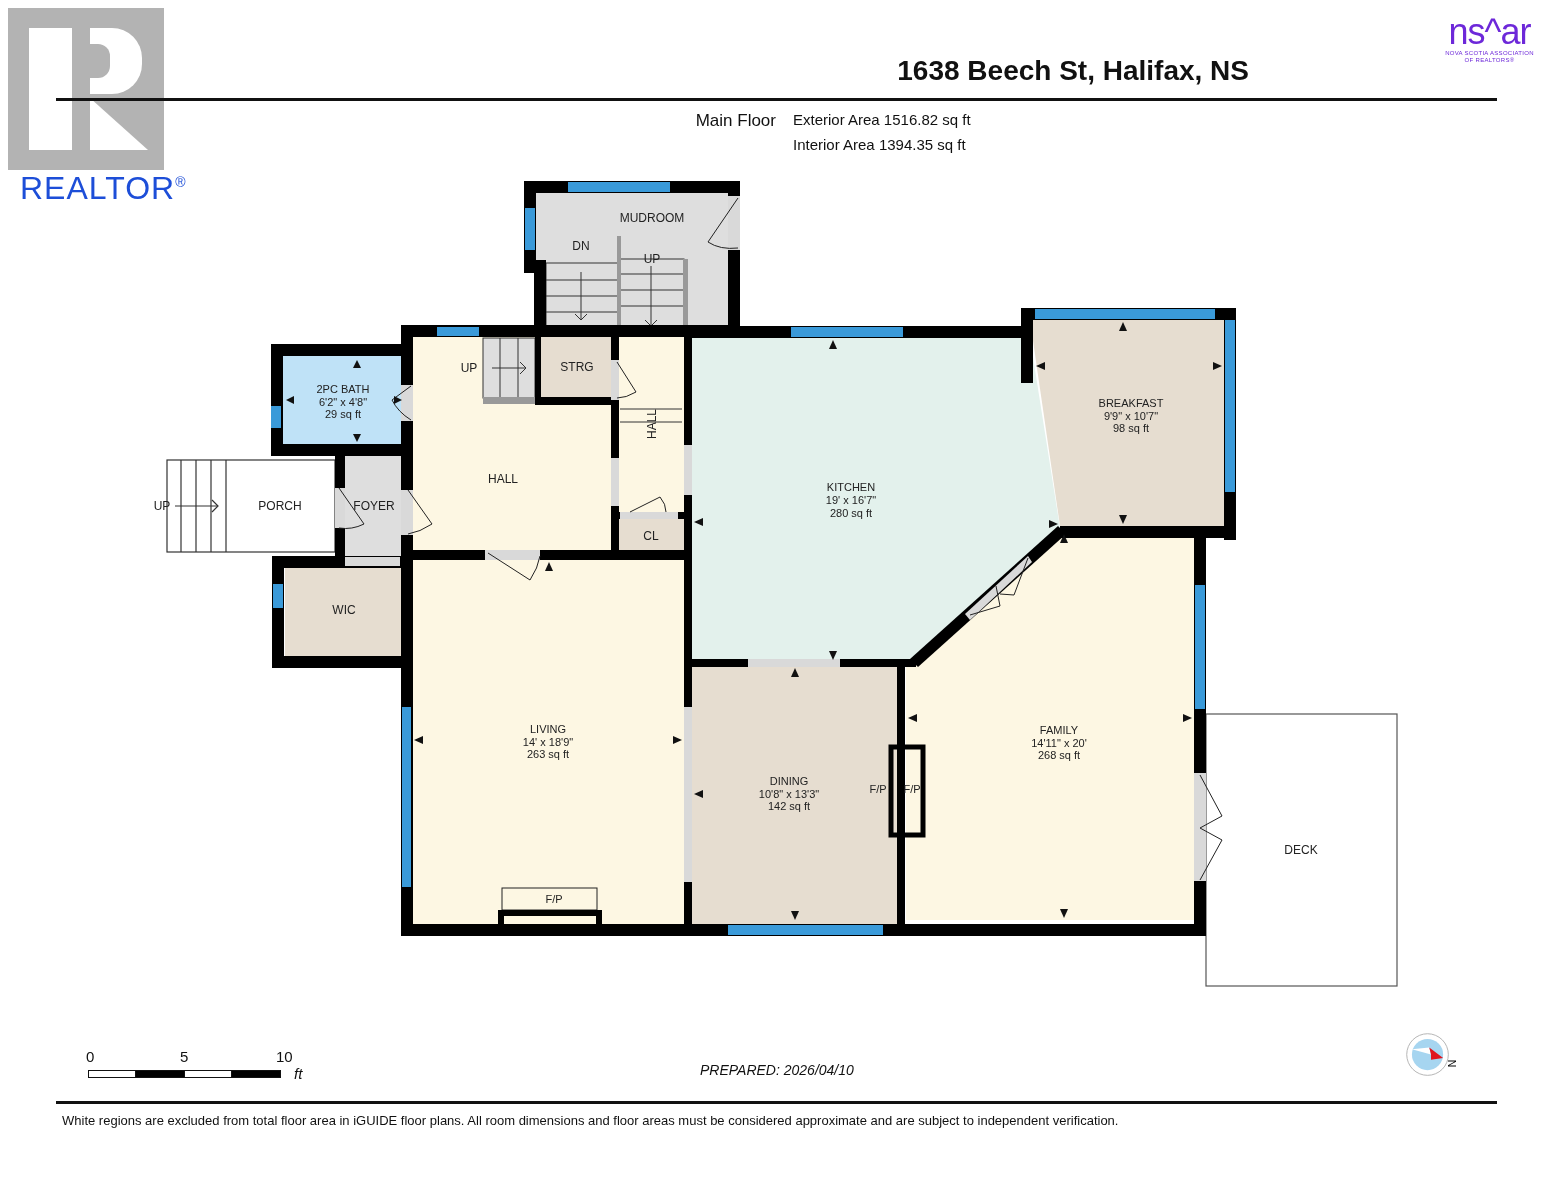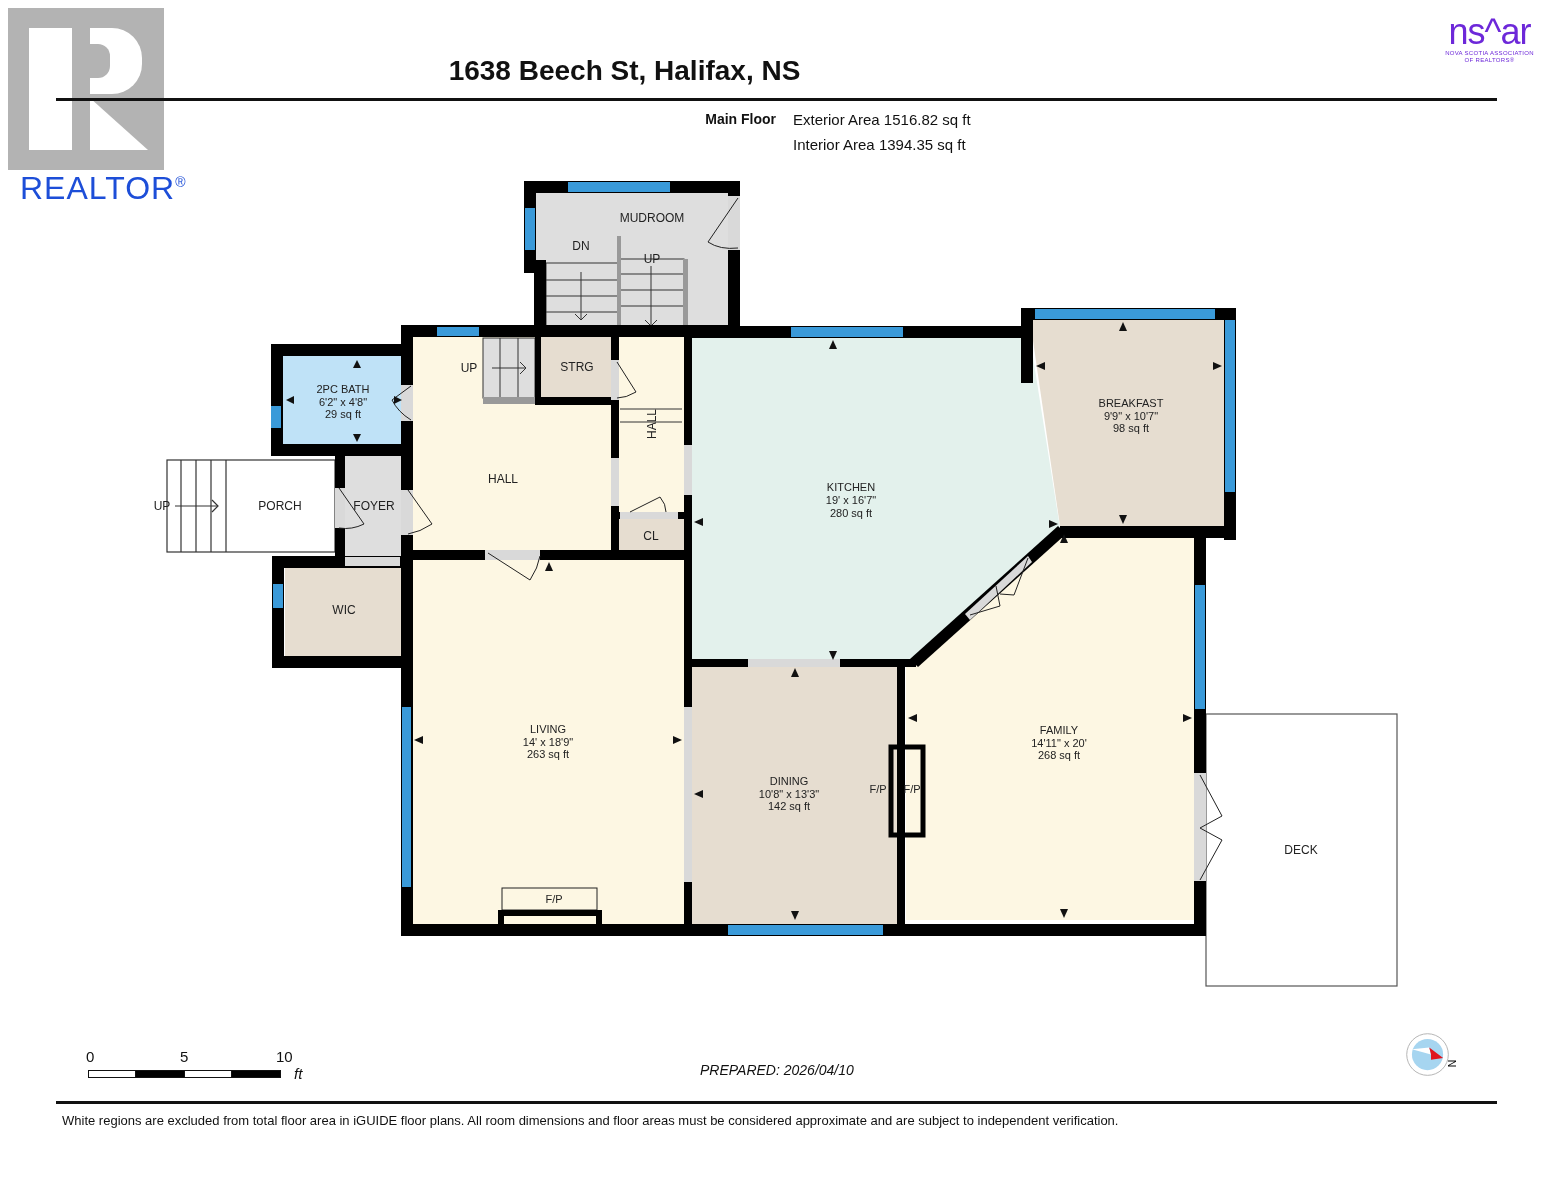--- a/index.html
+++ b/index.html
@@ -8,23 +8,23 @@
   #realtor-logo { left:8px; top:8px; width:156px; height:162px; background:#b3b3b3; }
   #realtor-logo .r-stem { position:absolute; left:21px; top:20px; width:43px; height:122px; background:#fff; }
   #realtor-logo .r-bowl { position:absolute; left:82px; top:20px; width:52px; height:66px; background:#fff; border-radius:0 30px 30px 0; }
   #realtor-logo .r-bowl-cut { position:absolute; left:82px; top:36px; width:20px; height:34px; background:#b3b3b3; border-radius:0 12px 12px 0; }
   #realtor-logo .r-leg { position:absolute; left:82px; top:90px; width:0; height:0; border-left:0 solid transparent; border-bottom:52px solid #fff; border-right:58px solid transparent; }
   #realtor-word { left:20px; top:170px; font-size:32px; color:#1d4ed8; letter-spacing:1px; }
   #realtor-word sup { font-size:14px; }
   #nsar-logo { left:1432px; top:14px; width:115px; text-align:center; color:#6d28d9; }
   #nsar-logo .nsar-main { font-size:36px; letter-spacing:-1px; line-height:36px; }
   #nsar-logo .nsar-sub { font-size:6px; line-height:7px; letter-spacing:0.3px; }
-  #title { left:0; width:1249px; top:55px; text-align:center; font-size:28px; font-weight:bold; }
+  #title { left:0; width:1249px; top:55px; text-align:right; font-size:28px; font-weight:bold; }
   .rule { left:56px; width:1441px; height:3px; background:#111; }
-  #floor-label { left:640px; width:136px; top:111px; text-align:right; font-size:14px; font-weight:bold; }
+  #floor-label { left:640px; width:136px; top:111px; text-align:right; font-size:17px; font-weight:normal; }
   #ext-area { left:793px; top:111px; font-size:15px; }
   #int-area { left:793px; top:136px; font-size:15px; }
   #plan { left:0; top:0; }
   #plan text { font-family:"Liberation Sans", sans-serif; fill:#222; }
   #scale { left:88px; top:1048px; }
   #scale .lbl { position:absolute; top:0; font-size:15px; }
   #scale .bar { position:absolute; top:22px; height:6px; border:1px solid #111; }
   #scale .ft { position:absolute; top:17px; left:206px; font-size:15px;font-style:italic; }
   #prepared { left:700px; top:1062px; font-size:14px;font-style:italic; }
   #compass { left:1405px; top:1032px; width:52px; height:52px; }

